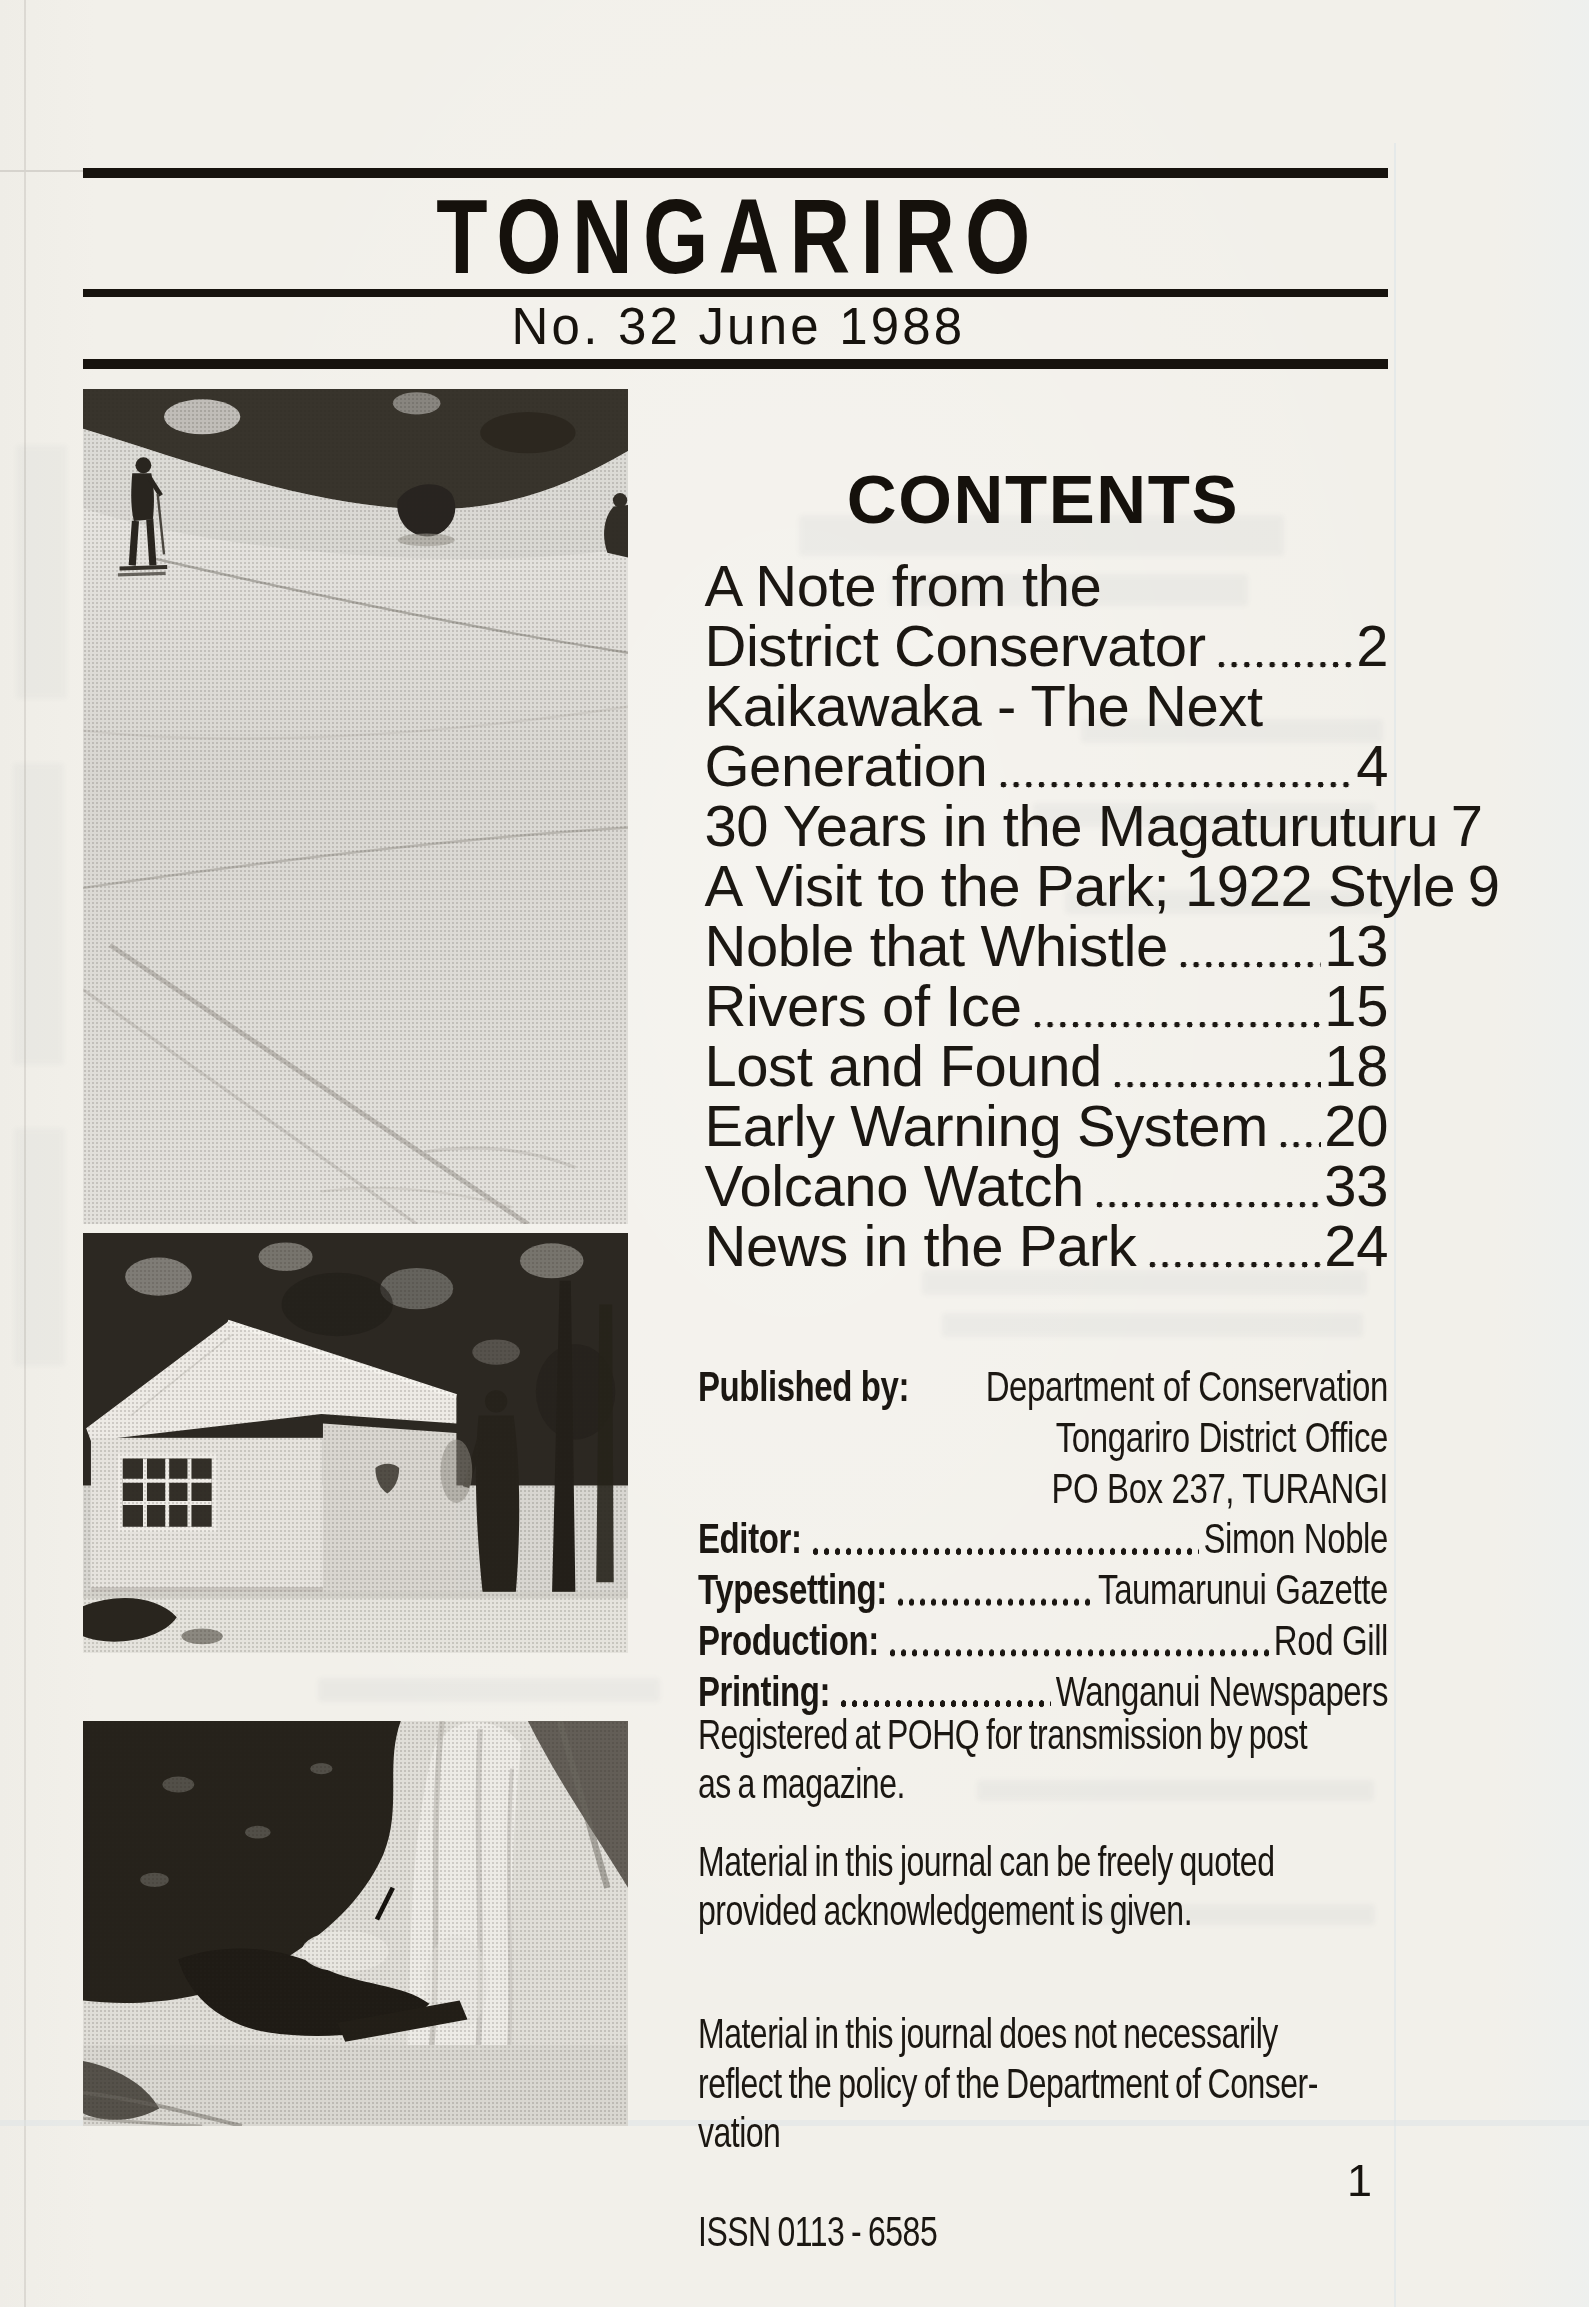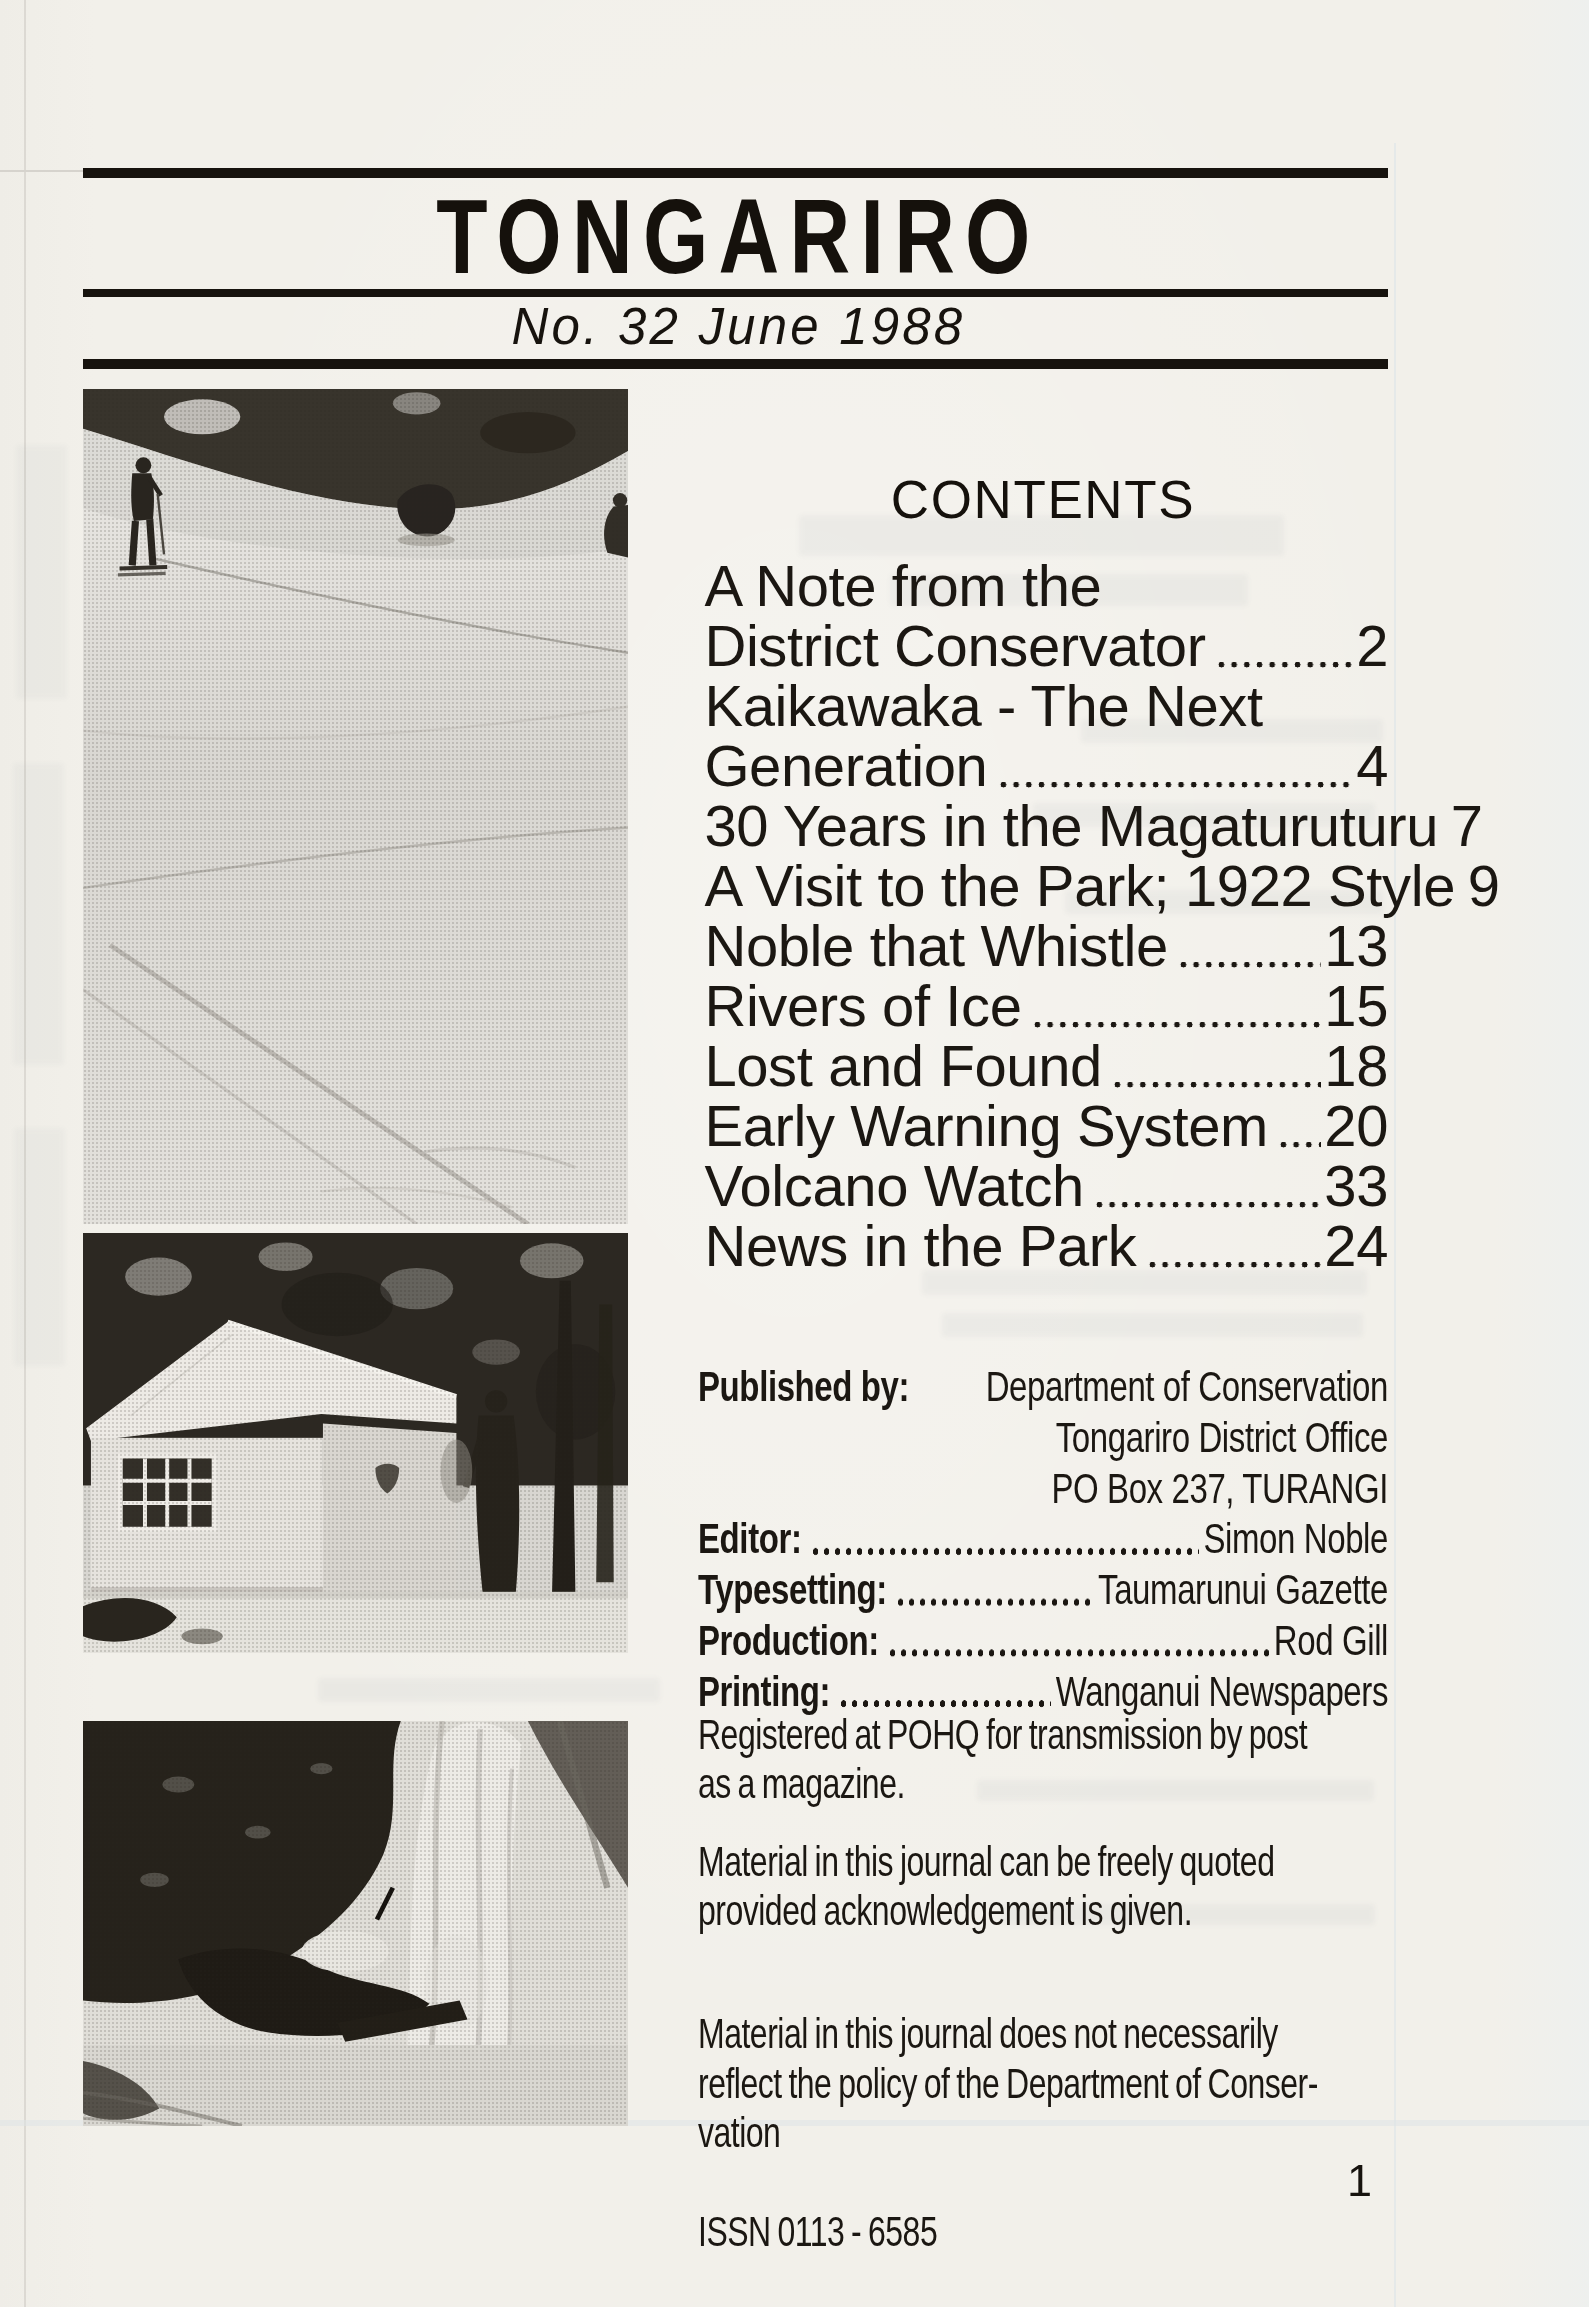--- a/index.html
+++ b/index.html
@@ -24,35 +24,34 @@
     left:83px;width:1311px;top:188px;
     font-size:84px;font-weight:bold;letter-spacing:10.3px;
     line-height:79px;text-align:center;
     transform:scaleY(1.25);transform-origin:top left;
     color:#15110c;white-space:nowrap;
   }
   .masthead-issue{
     left:83px;width:1311px;top:297px;
     font-size:51px;letter-spacing:3.2px;line-height:60px;text-align:center;
     color:#17130e;
-    font-style:italic;
   }
   
   .photo{left:83px;width:545px;overflow:hidden;background:#d8d6d1;}
   .photo svg{display:block;width:100%;height:100%;}
   .photo::after{
     content:"";position:absolute;inset:0;
     background-image:radial-gradient(circle, rgba(43,38,31,.16) 0.8px, rgba(0,0,0,0) 1.2px);
     background-size:4px 4px;
     pointer-events:none;
   }
   
   .contents-heading{
     left:698px;width:690px;top:463px;
-    font-size:53px;font-weight:normal;letter-spacing:1.6px;line-height:73px;
+    font-size:69px;font-weight:bold;letter-spacing:1.6px;line-height:73px;
     text-align:center;color:#15110c;
   }
   .toc{left:698px;width:690px;top:556px;padding-left:6.4px;box-sizing:border-box;}
   .toc-row{display:flex;align-items:stretch;height:60px;line-height:60px;font-size:58px;letter-spacing:-0.4px;}
   .toc-title{white-space:nowrap;}
   .toc-leader{
     flex:1 1 auto;min-width:0;margin:0 3.2px 0 9.5px;
     background-image:radial-gradient(circle at 6.4px 81%, #1b1712 2.7px, rgba(0,0,0,0) 3.1px);
     background-size:12.7px 100%;background-repeat:repeat-x;
   }

